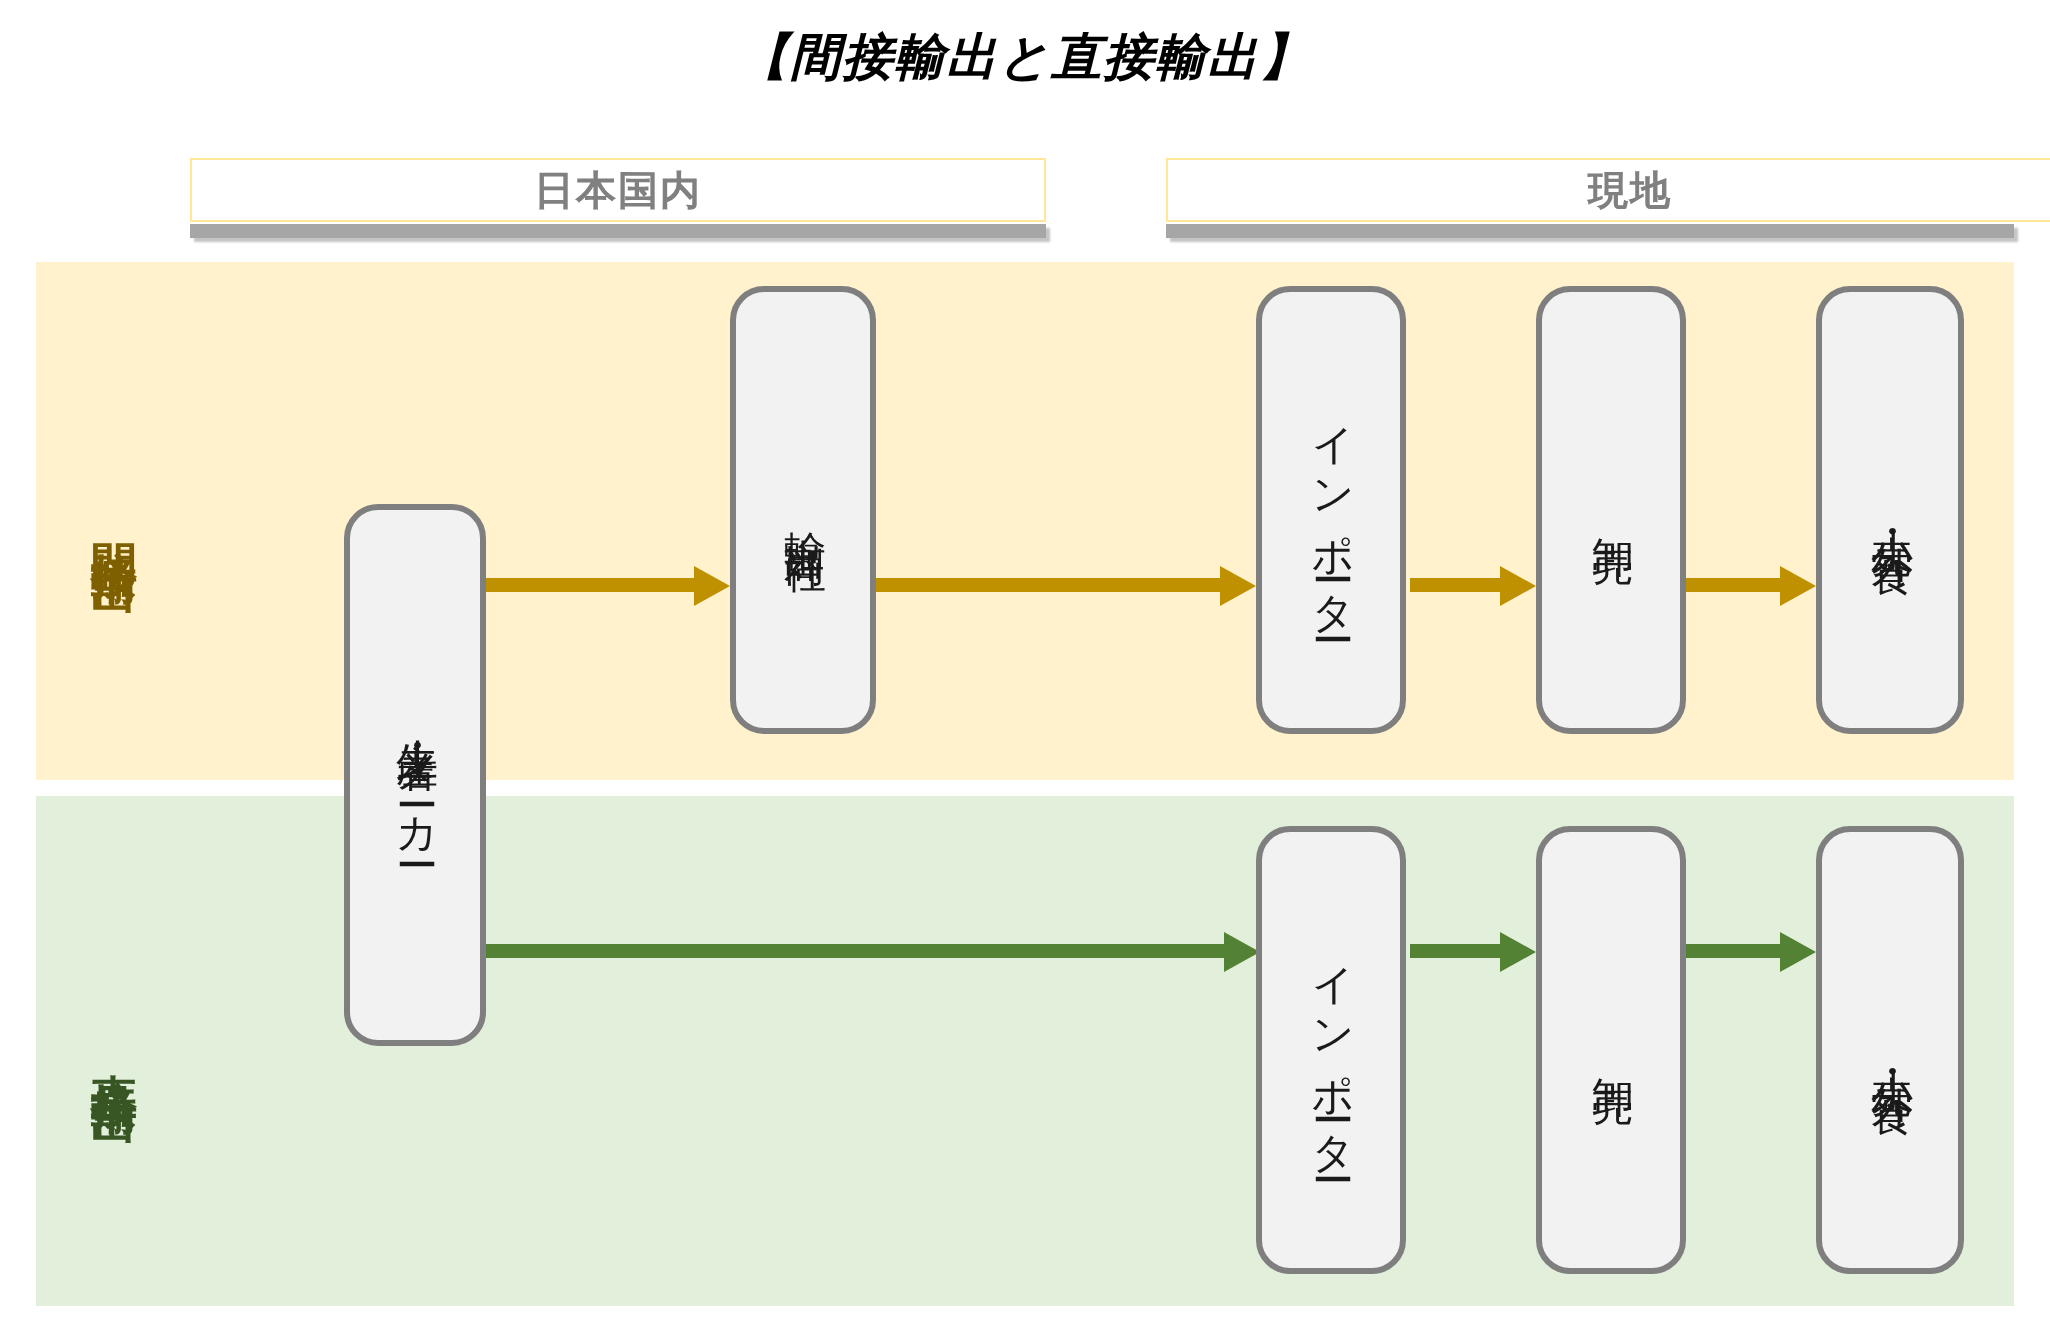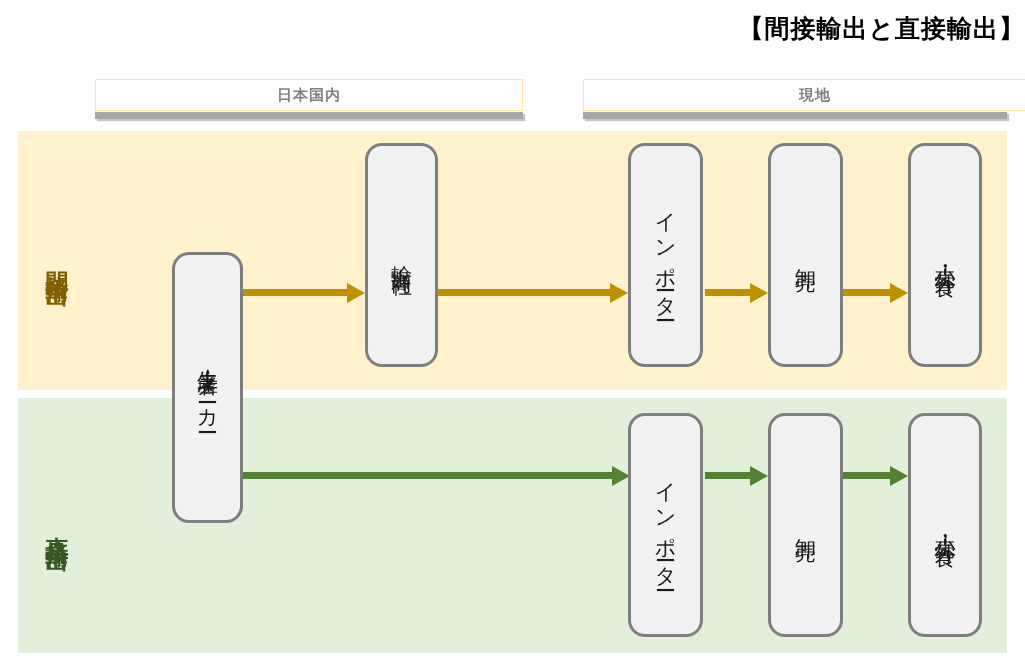--- a/index.html
+++ b/index.html
@@ -14,37 +14,38 @@
     height: 669px;
     background: #ffffff;
     overflow: hidden;
   }
   .title {
     position: absolute;
     top: 12px;
     left: 0;
     width: 100%;
     margin: 0;
-    text-align: right;
+    text-align: center;
     font-size: 25px;
     font-weight: bold;
     color: #000000;
     letter-spacing: 1px;
+    font-style: italic;
   }
   .region-header {
     position: absolute;
     top: 79px;
     height: 32px;
     box-sizing: border-box;
     background: #ffffff;
     border: 1px solid #FFE699;
     display: flex;
     align-items: center;
     justify-content: center;
-    font-size: 15px;
+    font-size: 20px;
     font-weight: bold;
     color: #808080;
     letter-spacing: 1px;
   }
   .region-underline {
     position: absolute;
     top: 112px;
     height: 7px;
     background: #A6A6A6;
     box-shadow: 2px 2px 1px rgba(150,150,150,0.55);

